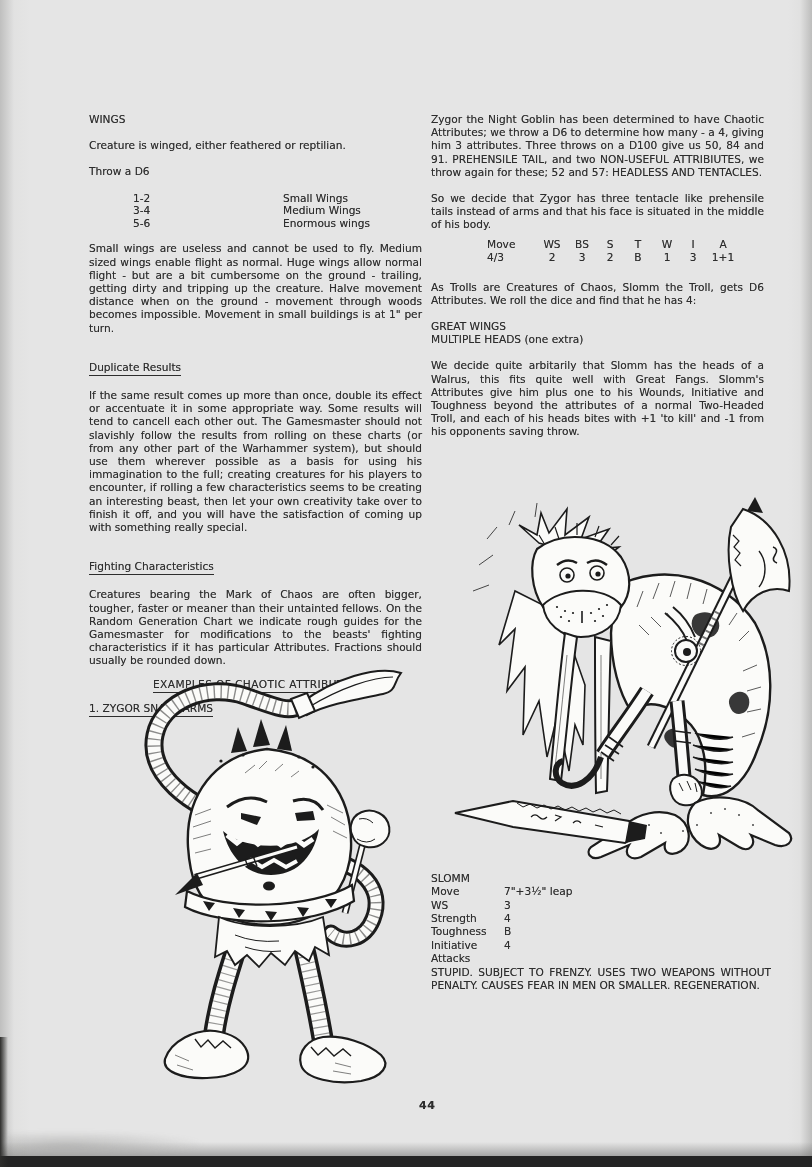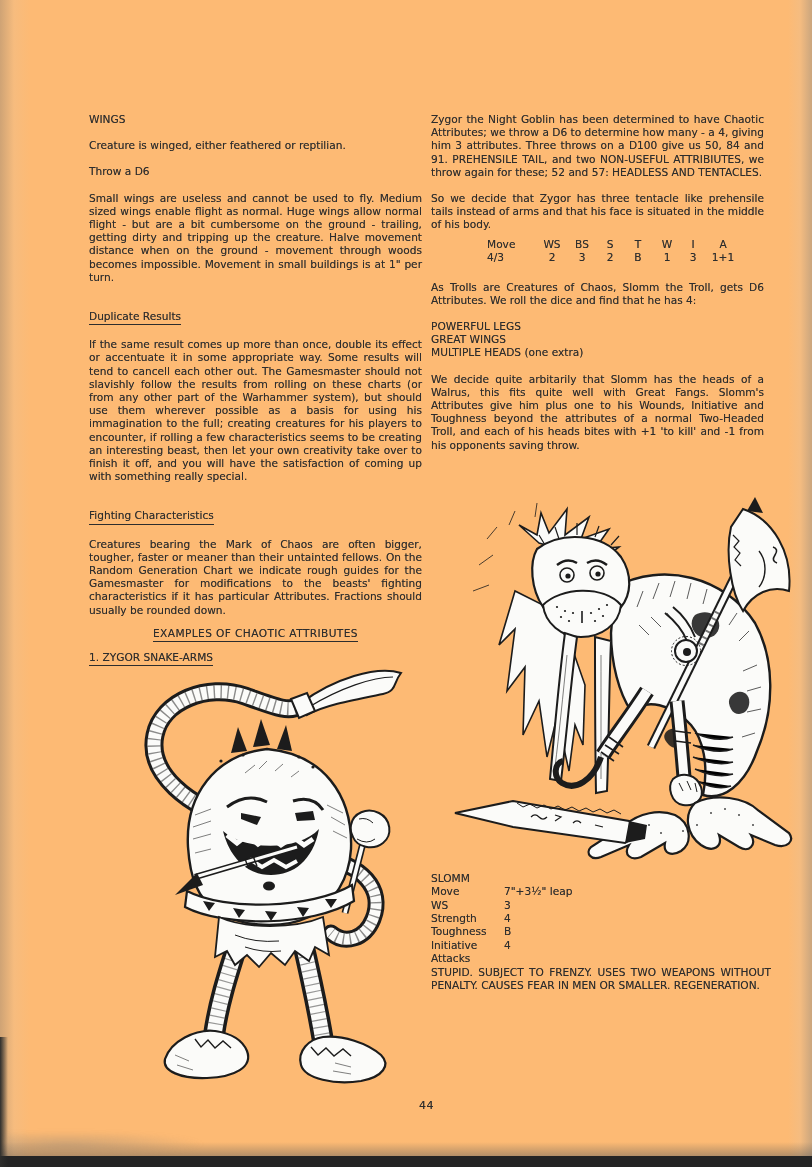--- a/index.html
+++ b/index.html
@@ -1,19 +1,19 @@
 <!DOCTYPE html>
 <html><head>
 <meta charset="utf-8">
 <style>
   * { margin:0; padding:0; box-sizing:border-box; }
   html,body { background:#888; }
   .page {
     position:relative; width:812px; height:1167px; margin:0 auto;
-    background:#fdba74; overflow:hidden;
+    background:#e5e5e5; overflow:hidden;
     font-family:"DejaVu Sans","Liberation Sans",sans-serif;
     color:#2d2d2d; font-size:10.6px; line-height:13.2px;
   }
   
   .edge-left   { position:absolute; left:0; top:0; bottom:0; width:30px;
                  background:linear-gradient(to right, rgba(120,120,118,.35), rgba(200,200,198,.12) 14px, rgba(0,0,0,0)); }
   .edge-right  { position:absolute; right:0; top:0; bottom:0; width:24px;
                  background:linear-gradient(to left, rgba(140,140,138,.45), rgba(200,200,198,.15) 12px, rgba(0,0,0,0)); }
   .edge-bottom { position:absolute; left:0; right:0; bottom:0; height:11px; background:#242424; }
   .edge-bottom-fade { position:absolute; left:0; right:0; bottom:11px; height:14px;
@@ -48,21 +48,21 @@
 
   .attr-list div { line-height:13.2px; }
 
   .slomm-block { position:absolute; left:431px; top:872px; width:340px; }
   .srow { display:flex; line-height:13.4px; }
   .slabel { width:73px; flex:none; }
   .svalue { flex:1; }
 
   .illus { position:absolute; }
   .illus svg { display:block; }
-  .page-num { position:absolute; left:419px; top:1099px; font-size:11px; font-weight:normal;
+  .page-num { position:absolute; left:419px; top:1099px; font-size:11px; font-weight:bold;
               letter-spacing:.5px; }
 
   .ink  { stroke:#1c1c1c; fill:none; }
   .inkf { stroke:#1c1c1c; fill:#fbfbf9; }
   .dark { fill:#1c1c1c; stroke:none; }
 </style>
 </head>
 <body>
 
 <div class="page">
@@ -71,20 +71,34 @@
   <div class="edge-bottom-fade"></div>
   <div class="edge-bottom"></div>
   <div class="edge-left-dark"></div>
   <div class="smudge"></div>
 
   <div class="col col-left">
     <div class="line mb1">WINGS</div>
     <div class="line mb1">Creature is winged, either feathered or reptilian.</div>
     <div class="line mb1">Throw a D6</div>
 
+    <div class="dice-table">
+      <div class="dice-row">
+        <span class="dice-roll line">1-2</span>
+        <span class="dice-result line">Small Wings</span>
+      </div>
+      <div class="dice-row">
+        <span class="dice-roll line">3-4</span>
+        <span class="dice-result line">Medium Wings</span>
+      </div>
+      <div class="dice-row">
+        <span class="dice-roll line">5-6</span>
+        <span class="dice-result line">Enormous wings</span>
+      </div>
+    </div>
 
     <div class="p mb2">Small wings are useless and cannot be used to fly. Medium sized wings enable flight as normal. Huge wings allow normal flight - but are a bit cumbersome on the ground - trailing, getting dirty and tripping up the creature. Halve movement distance when on the ground - movement through woods becomes impossible. Movement in small buildings is at 1" per turn.</div>
 
     <div class="mb1"><span class="h-ul line">Duplicate Results</span></div>
     <div class="p mb2">If the same result comes up more than once, double its effect or accentuate it in some appropriate way. Some results will tend to cancell each other out. The Gamesmaster should not slavishly follow the results from rolling on these charts (or from any other part of the Warhammer system), but should use them wherever possible as a basis for using his immagination to the full; creating creatures for his players to encounter, if rolling a few characteristics seems to be creating an interesting beast, then let your own creativity take over to finish it off, and you will have the satisfaction of coming up with something really special.</div>
 
     <div class="mb1"><span class="h-ul line">Fighting Characteristics</span></div>
     <div class="p" style="margin-bottom:10px;">Creatures bearing the Mark of Chaos are often bigger, tougher, faster or meaner than their untainted fellows. On the Random Generation Chart we indicate rough guides for the Gamesmaster for modifications to the beasts' fighting characteristics if it has particular Attributes. Fractions should usually be rounded down.</div>
 
     <div class="center" style="margin-bottom:9px;"><span class="h-ul line" style="letter-spacing:.4px;">EXAMPLES OF CHAOTIC ATTRIBUTES</span></div>
@@ -184,21 +198,20 @@
         <span class="sc4 line">B</span>
         <span class="sc5 line">1</span>
         <span class="sc6 line">3</span>
         <span class="sc7 line">1+1</span>
       </div>
     </div>
 
     <div class="p mb1">As Trolls are Creatures of Chaos, Slomm the Troll, gets D6 Attributes. We roll the dice and find that he has 4:</div>
 
     <div class="attr-list mb1">
-      <div class="line">POWERFUL LEGS</div>
       <div class="line">GREAT WINGS</div>
       <div class="line">MULTIPLE HEADS (one extra)</div>
     </div>
 
     <div class="p">We decide quite arbitarily that Slomm has the heads of a Walrus, this fits quite well with Great Fangs. Slomm's Attributes give him plus one to his Wounds, Initiative and Toughness beyond the attributes of a normal Two-Headed Troll, and each of his heads bites with +1 'to kill' and -1 from his opponents saving throw.</div>
   </div>
 
   <div class="illus" style="left:443px; top:495px;">
     <svg width="350" height="365" viewBox="0 0 350 365">
 

